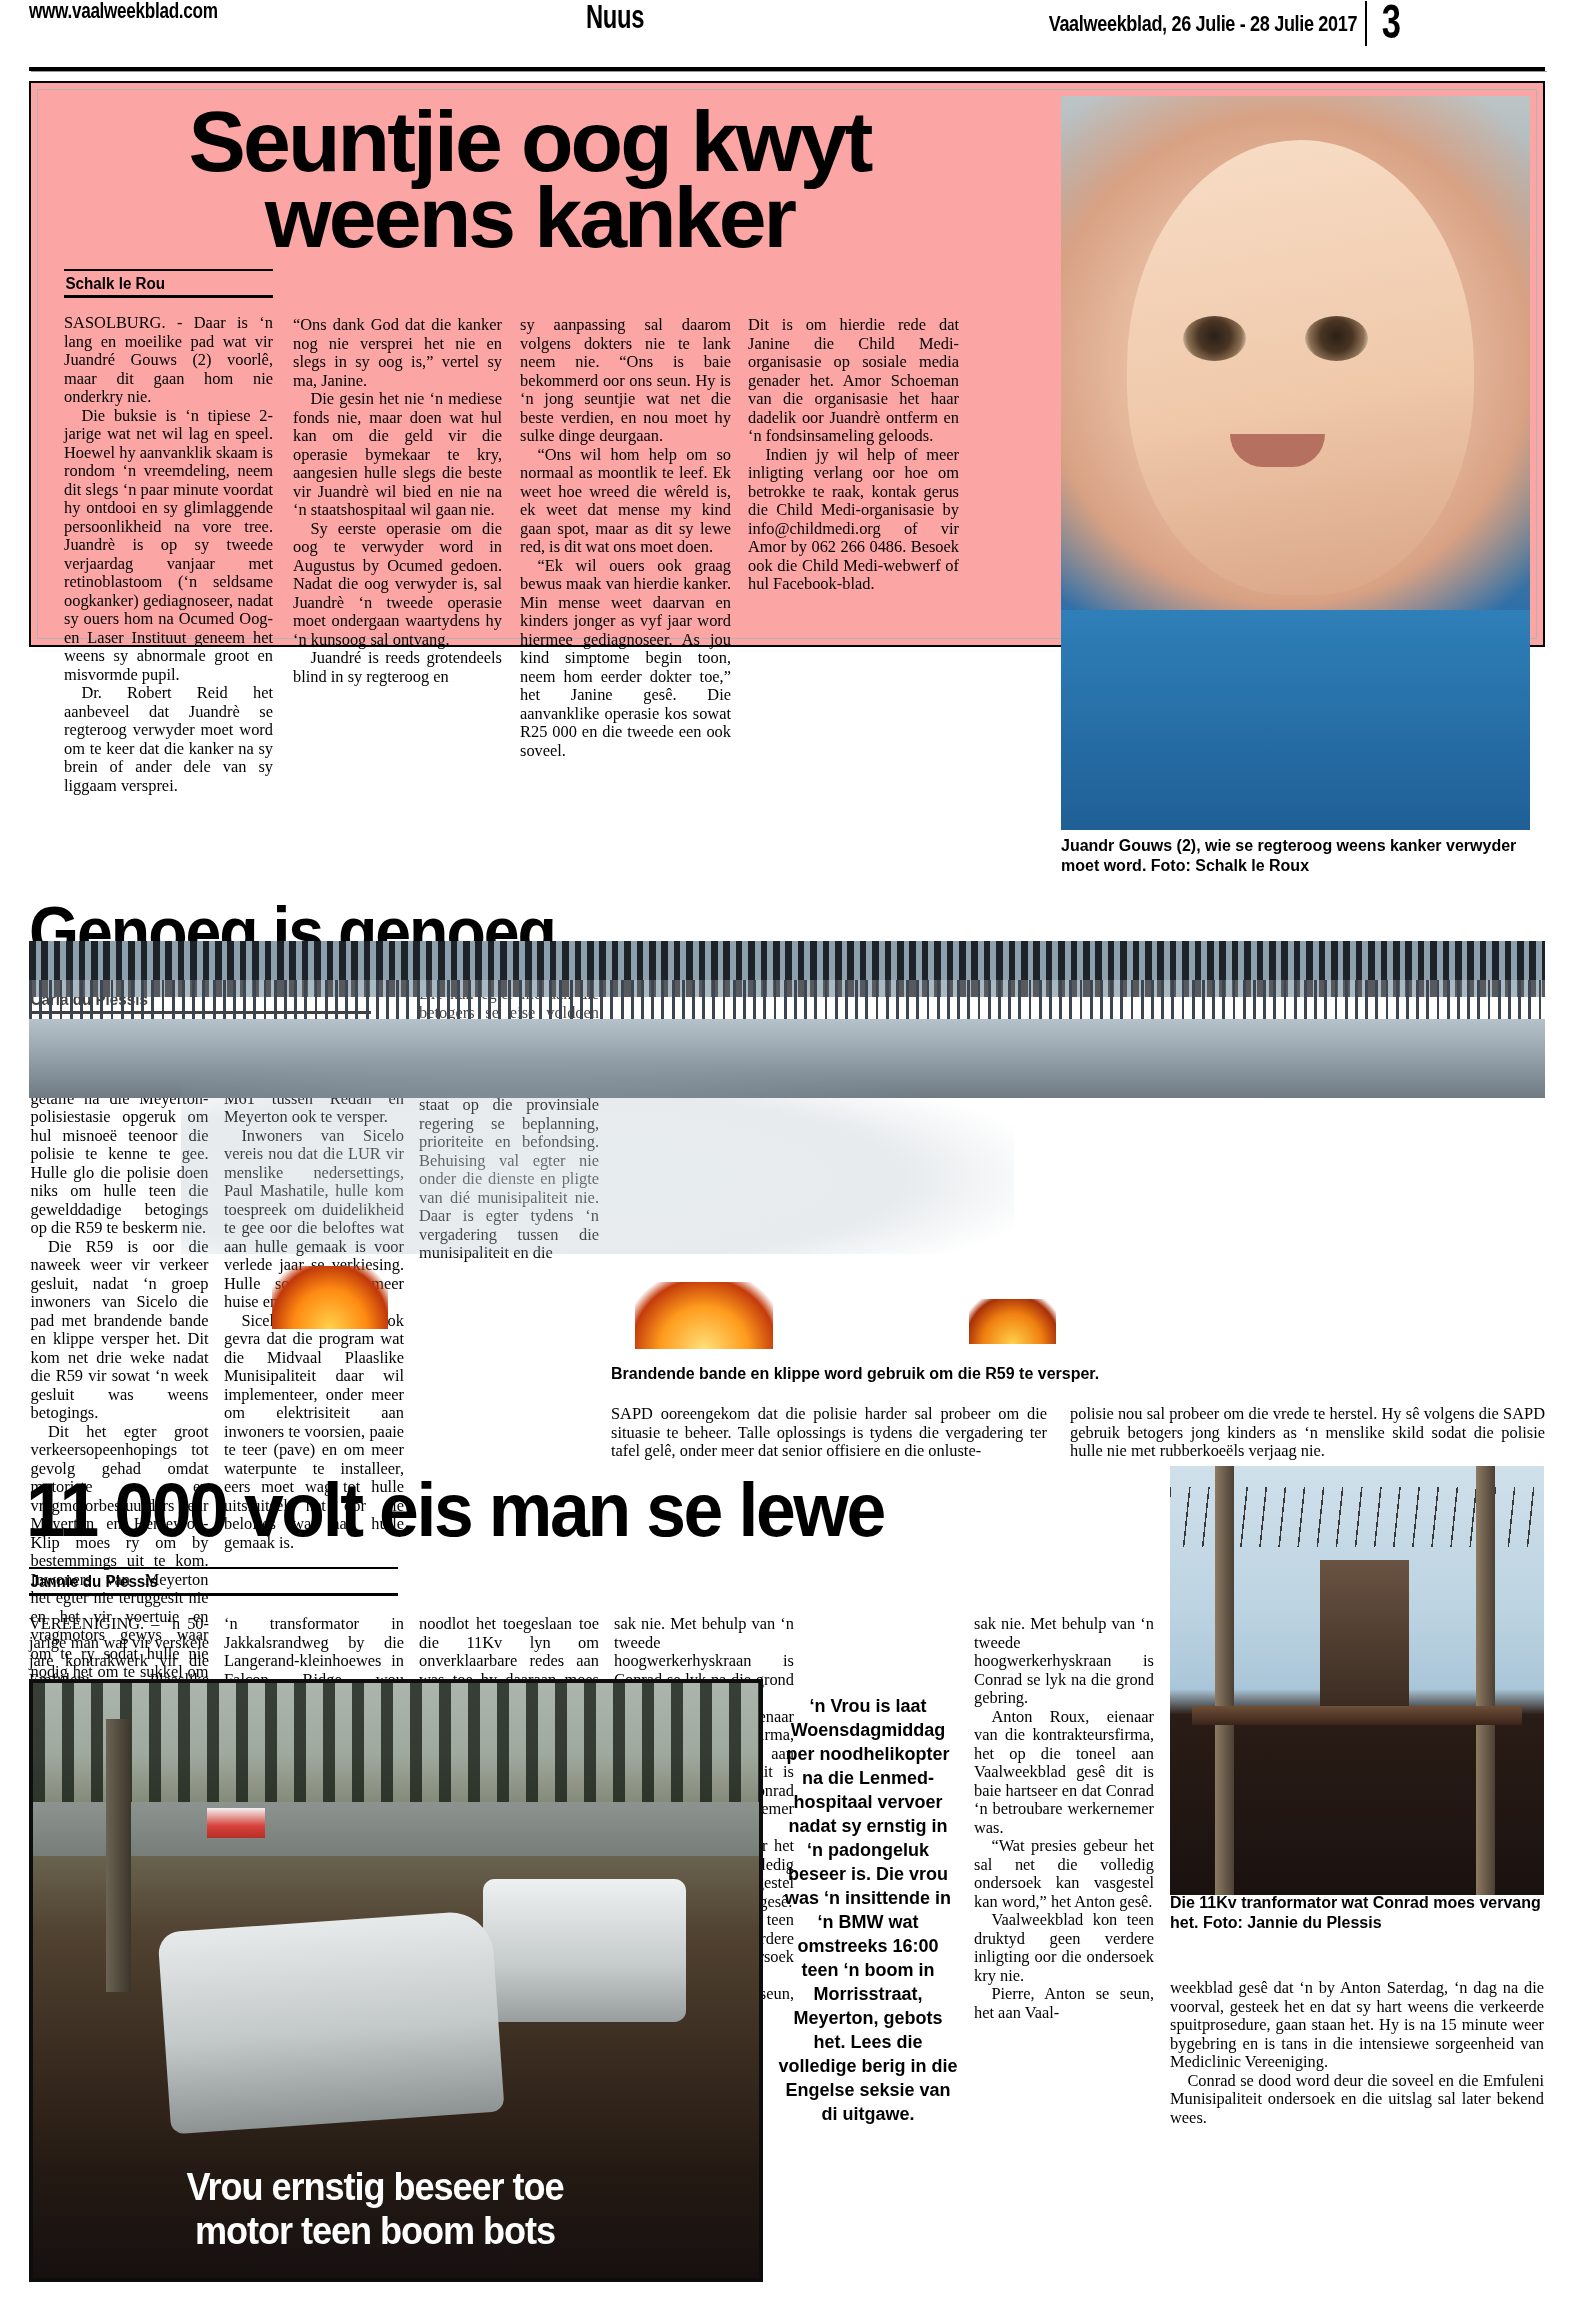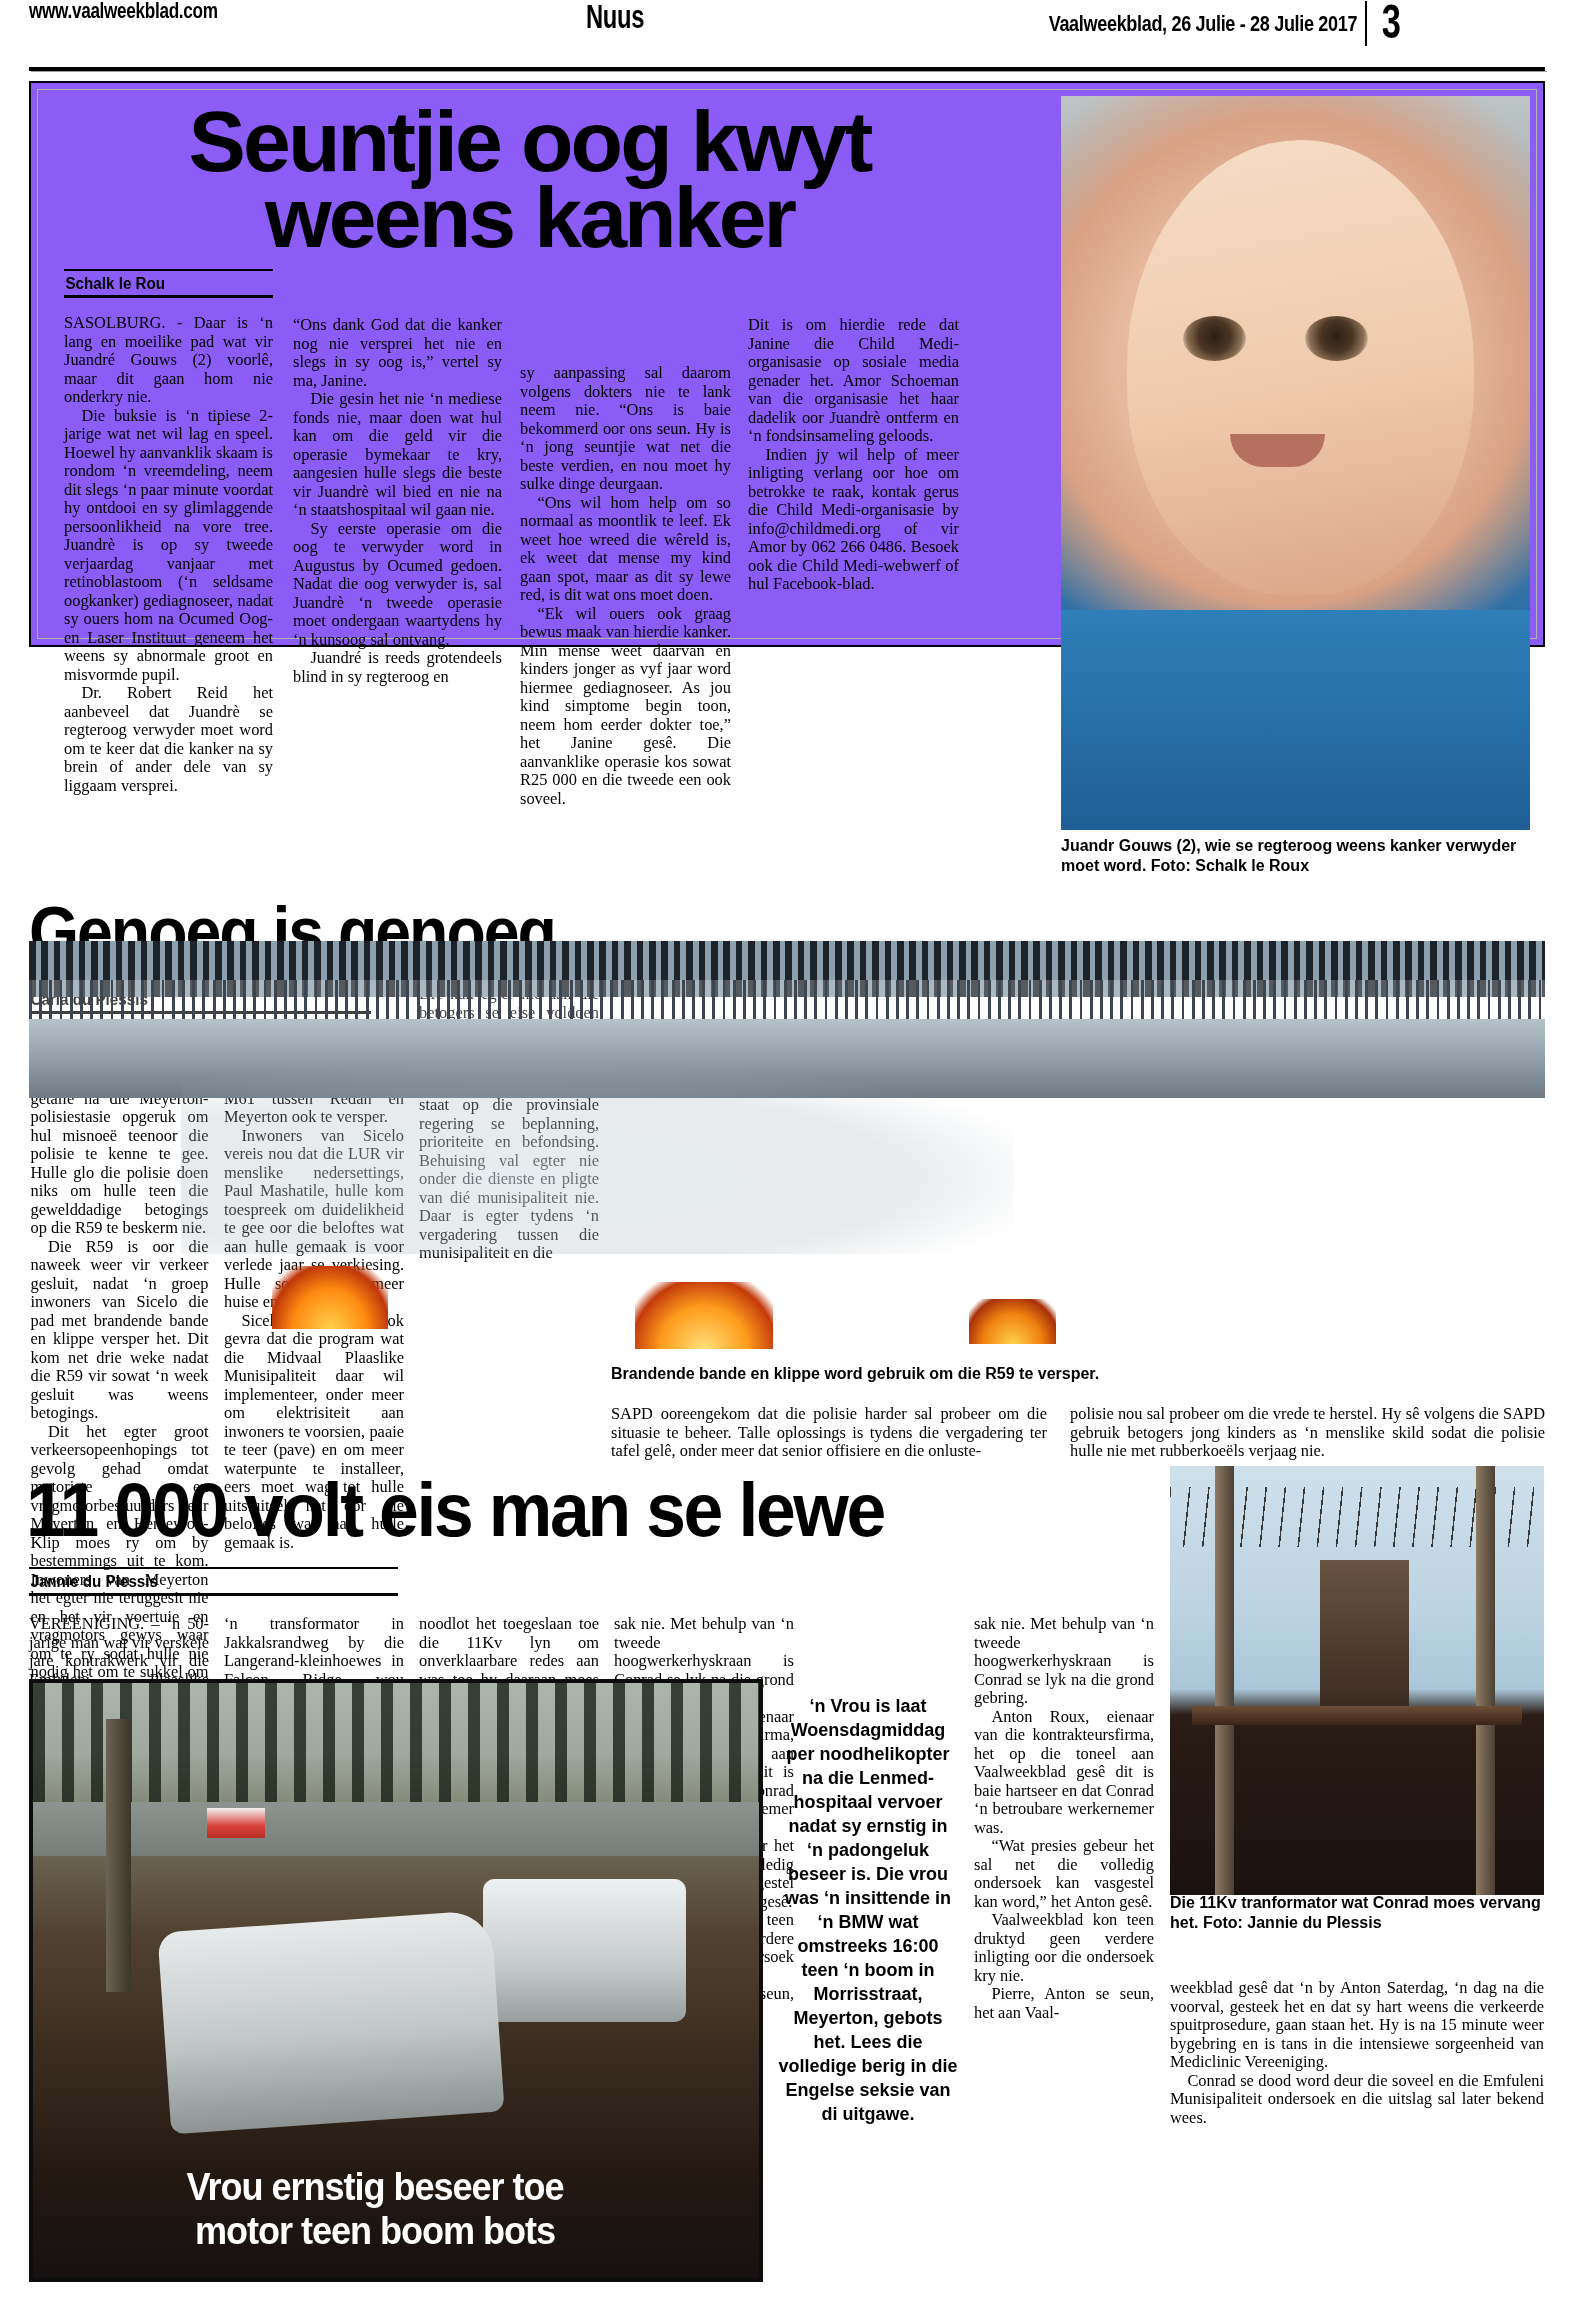--- a/index.html
+++ b/index.html
@@ -37,21 +37,21 @@
     transform:scaleX(0.72); transform-origin:center bottom;
   }
   .mh-rule {
     position:absolute; left:29px; top:67px; width:1516px; height:3.6px; background:#000;
   }
   .mh-rule:after{ content:""; position:absolute; left:1.5px; top:3.6px; width:1516px; height:1.5px; background:#9a9a9a; }
 
   
   .art1 {
     position:absolute; left:29px; top:81px; width:1516px; height:566px;
-    background:#8b5cf6;
+    background:#fca5a5;
     border:2.9px solid #000;
   }
   .art1-hairline {
     position:absolute; left:5.8px; top:5.8px; right:5.8px; bottom:5.8px;
     border:0.7px solid #b3b3b1; pointer-events:none;
   }
   .art1-head {
     position:absolute; left:33px; top:20.4px; width:931px;
     font-family:"Liberation Sans", sans-serif; font-weight:bold;
     font-size:86px; line-height:76px;
@@ -91,21 +91,21 @@
     transform:scaleX(0.95); transform-origin:left center;
   }
   .byline-rule-bot{ height:2.2px; background:#000; }
 
   .col-text { font-size:16.4px; line-height:18.5px; text-align:justify; }
   .col-text p { margin:0; text-indent:17.4px; }
   .col-text p.first { text-indent:0; }
 
   .a1-col1{ position:absolute; left:33px; top:231px; width:209px; }
   .a1-col2{ position:absolute; left:262px; top:233px; width:209px; }
-  .a1-col3{ position:absolute; left:489px; top:233px; width:211px;margin-top:48px; }
+  .a1-col3{ position:absolute; left:489px; top:233px; width:211px; }
   .a1-col4{ position:absolute; left:717px; top:233px; width:211px; }
 
   
   .art2 { position:absolute; left:29px; top:896px; width:1516px; height:560px; }
   .art2-head {
     position:absolute; left:0; top:0; width:756px;
     font-family:"Liberation Sans", sans-serif; font-weight:bold;
     font-size:70px; line-height:73px; letter-spacing:-2.2px;
     transform:scaleX(0.92); transform-origin:left top;
   }

